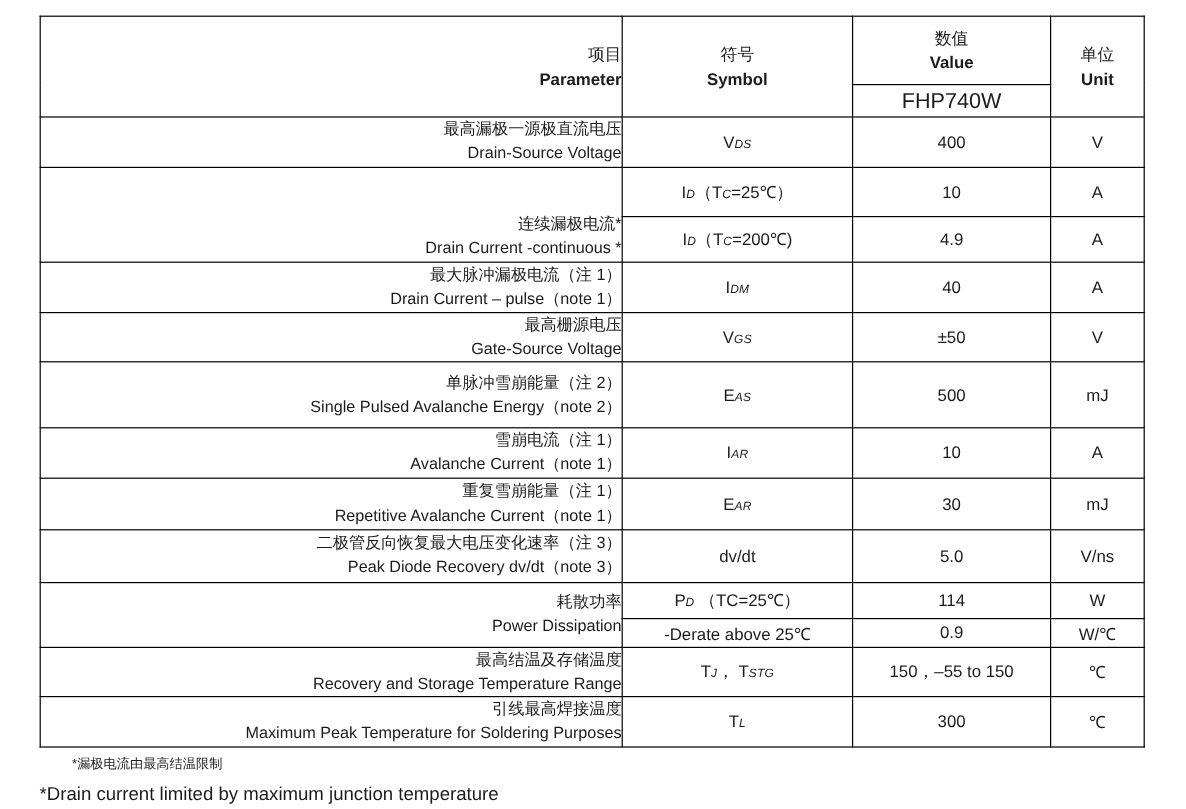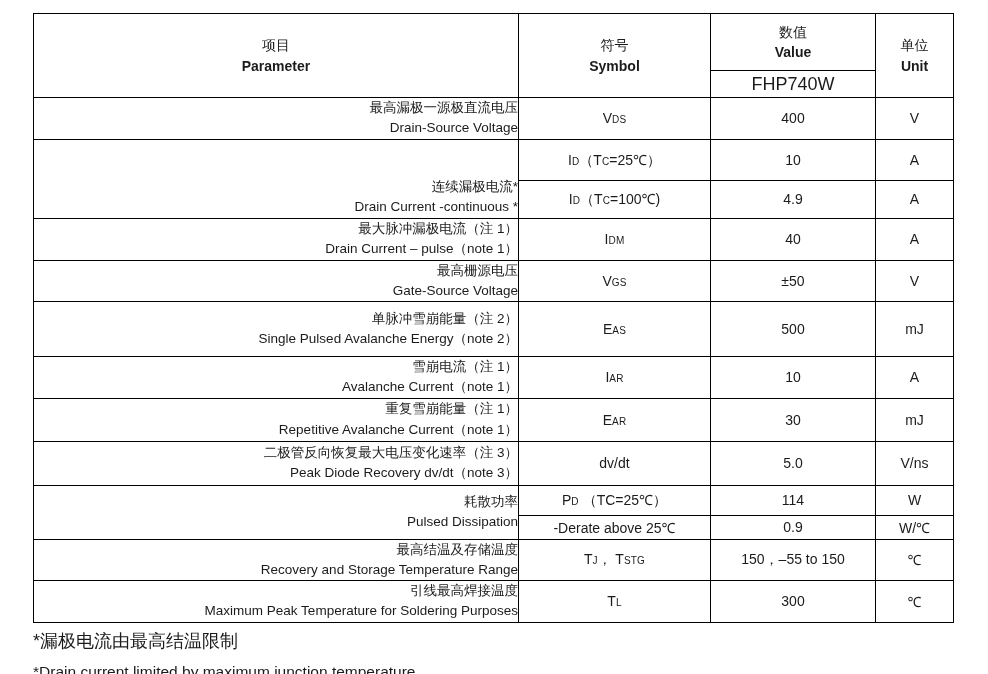--- a/index.html
+++ b/index.html
@@ -32,21 +32,21 @@
   tr.r5  { height: 55px; }
   tr.r6  { height: 32px; }
   tr.r7  { height: 43px; margin-left: 44px; }
   tr.r8  { height: 44px; }
   tr.r9  { height: 30px; }
   tr.r10 { height: 24px; }
   tr.r11 { height: 36px; }
   tr.r12 { height: 40px; }
 
   .param-hdr {
-    text-align: center;
+    text-align: right;
     vertical-align: middle;
     padding: 2px 7px 10px 7px;
     margin-left: 13px;
   }
   .hdr-zh { font-size: 14px; line-height: 1.45; }
   .hdr-en { font-size: 14px; font-weight: bold; line-height: 1.45; }
 
   .center { text-align: center; vertical-align: middle; }
   .model  { font-size: 18px; }
 
@@ -58,24 +58,24 @@
     line-height: 1.5;
   }
   .param-cell div { white-space: pre-wrap; }
   .valign-bottom { vertical-align: bottom; padding-bottom: 2px; }
 
   .sym-cell, .val-cell, .unit-cell {
     text-align: center;
     vertical-align: middle;
     font-size: 14px;
   }
-  .sub { font-size: 10px; letter-spacing: 0.2px; }
+  .sub { font-size: 10px; letter-spacing: 0.2px; font-style: italic; }
 
   .footnotes { margin-top: 6px; }
-  .fn-zh { font-size: 18px; margin-top: 2px; }
+  .fn-zh { font-size: 11px; margin-top: 2px; margin-left: 27px; }
   .fn-en { font-size: 15.5px; margin-top: 10px; }
 </style>
 </head>
 <body>
 
 <div class="page">
 
   <table class="ratings">
     <colgroup>
       <col style="width:485px">
@@ -119,21 +119,21 @@
       <tr class="r1">
         <td class="param-cell valign-bottom" rowspan="2">
           <div>连续漏极电流*</div>
           <div>Drain Current -continuous *</div>
         </td>
         <td class="sym-cell"><span>I</span><span class="sub">D</span><span>（T</span><span class="sub">C</span><span>=25℃）</span></td>
         <td class="val-cell">10</td>
         <td class="unit-cell">A</td>
       </tr>
       <tr class="r2">
-        <td class="sym-cell"><span>I</span><span class="sub">D</span><span>（T</span><span class="sub">C</span><span>=100℃)</span></td>
+        <td class="sym-cell"><span>I</span><span class="sub">D</span><span>（T</span><span class="sub">C</span><span>=200℃)</span></td>
         <td class="val-cell">4.9</td>
         <td class="unit-cell">A</td>
       </tr>
       <tr class="r3">
         <td class="param-cell">
           <div>最大脉冲漏极电流（注 1）</div>
           <div>Drain Current – pulse（note 1）</div>
         </td>
         <td class="sym-cell"><span>I</span><span class="sub">DM</span></td>
         <td class="val-cell">40</td>
@@ -180,21 +180,21 @@
           <div>二极管反向恢复最大电压变化速率（注 3）</div>
           <div> Peak Diode Recovery dv/dt（note 3）</div>
         </td>
         <td class="sym-cell"><span>dv/dt</span></td>
         <td class="val-cell">5.0</td>
         <td class="unit-cell">V/ns</td>
       </tr>
       <tr class="r9">
         <td class="param-cell" rowspan="2">
           <div>耗散功率</div>
-          <div>Pulsed Dissipation</div>
+          <div>Power Dissipation</div>
         </td>
         <td class="sym-cell"><span>P</span><span class="sub">D</span><span> （TC=25℃）</span></td>
         <td class="val-cell">114</td>
         <td class="unit-cell">W</td>
       </tr>
       <tr class="r10">
         <td class="sym-cell"><span>-Derate above 25℃</span></td>
         <td class="val-cell">0.9</td>
         <td class="unit-cell">W/℃</td>
       </tr>

